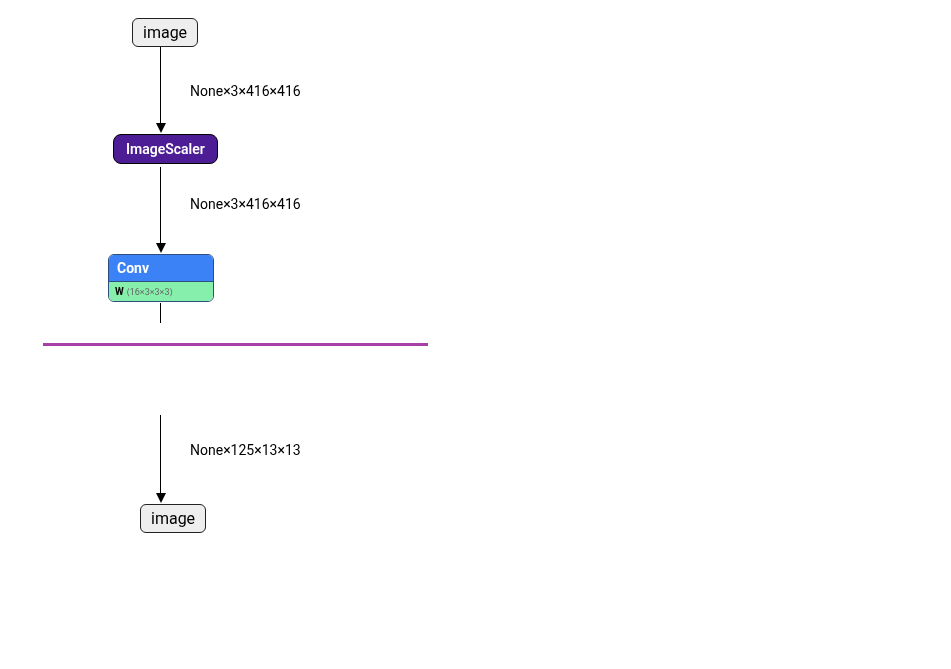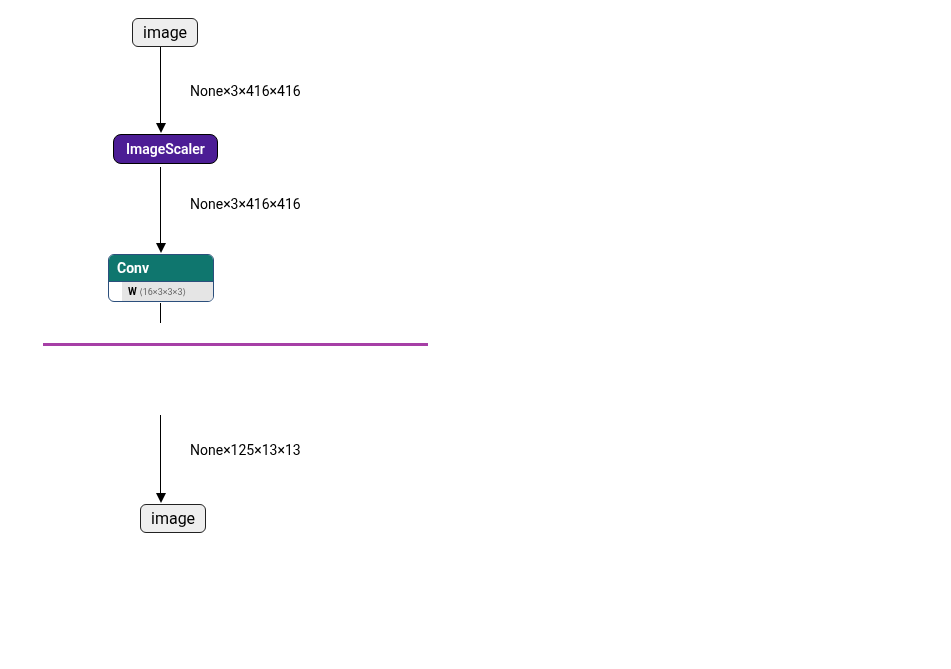--- a/index.html
+++ b/index.html
@@ -35,35 +35,34 @@
     font-weight: 600;
   }
   .conv-node {
     border: 1px solid #2c4f7c;
     border-radius: 6px;
     overflow: hidden;
     width: 106px;
     background: #ffffff;
   }
   .conv-header {
-    background: #0f766e;
+    background: #3b82f6;
     color: #ffffff;
     font-weight: 700;
     font-size: 14px;
     padding: 5px 8px;
     text-align: left;
     border-bottom: 1px solid #2c4f7c;
   }
   .conv-body {
-    background: #e5e5e5;
+    background: #86efac;
     color: #000;
     font-size: 10px;
     text-align: left;
     padding: 4px 6px;
-    margin-left: 13px;
   }
   .conv-body .wlabel { font-weight: 700; }
   .conv-body .dims { color: #666; font-size: 9px; }
   .edge-label {
     position: absolute;
     font-size: 14px;
     color: #000;
     white-space: nowrap;
   }
   .arrow-line {

